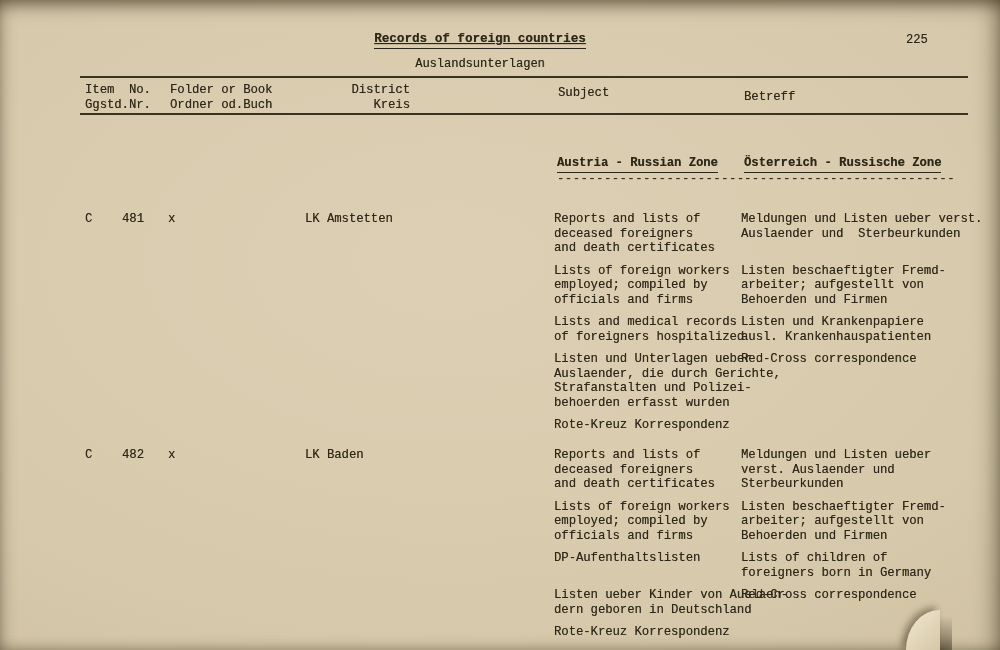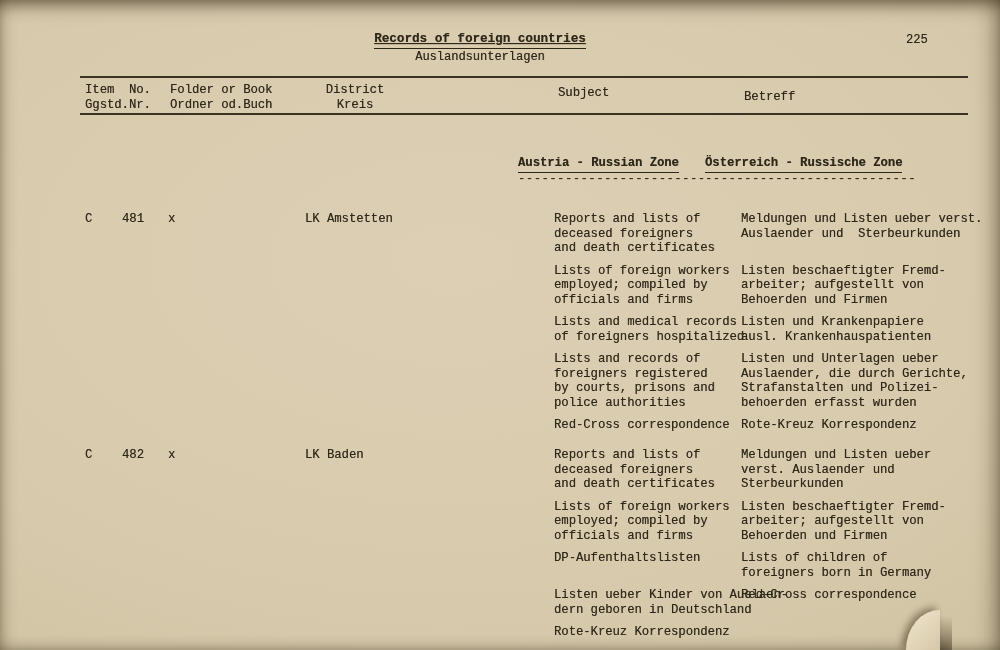--- a/index.html
+++ b/index.html
@@ -26,28 +26,28 @@
   .pagenum { position: absolute; left: 906px; top: 33px; font-size: 12px; }
 
   .titleblock { position: absolute; left: 0; top: 32px; width: 960px; text-align: center; }
   .t-en {
     display: inline-block;
     font-weight: bold; font-size: 12.6px;
     border-bottom: 1.6px solid #2d2719;
     padding-bottom: 1px;
     text-decoration: underline;
   }
-  .t-de { margin-top: 1px; font-size: 12px; }
+  .t-de { margin-top: 8px; font-size: 12px; }
 
   .rule { position: absolute; left: 80px; width: 888px; height: 2px; background: #3a3322; }
 
   .hdr { position: absolute; white-space: pre; }
-  .hdr.center { text-align: center; }
+  .hdr.center { text-align: right; }
 
-  .sec { position: absolute; }
+  .sec { position: absolute; margin-left: 39px; }
   .sec-u {
     display: inline-block;
     font-weight: bold;
     border-bottom: 1.4px solid #2d2719;
     padding-bottom: 1px;
   }
   .dash { line-height: 11px; margin-top: 1px; letter-spacing: 0.5px; white-space: pre; }
 
   .entry { position: absolute; left: 85px; width: 885px; }
   .ecol { position: absolute; top: 0; white-space: pre; }
@@ -120,24 +120,20 @@
       <div class="cell">Lists of foreign workers
 employed; compiled by
 officials and firms</div>
       <div class="cell">Listen beschaeftigter Fremd-
 arbeiter; aufgestellt von
 Behoerden und Firmen</div>
       <div class="cell">Lists and medical records
 of foreigners hospitalized</div>
       <div class="cell">Listen und Krankenpapiere
 ausl. Krankenhauspatienten</div>
-      <div class="cell">Lists and records of
-foreigners registered
-by courts, prisons and
-police authorities</div>
       <div class="cell">Listen und Unterlagen ueber
 Auslaender, die durch Gerichte,
 Strafanstalten und Polizei-
 behoerden erfasst wurden</div>
       <div class="cell">Red-Cross correspondence</div>
       <div class="cell">Rote-Kreuz Korrespondenz</div>
     </div>
   </div>
 
   <div class="entry" style="top:448px">

